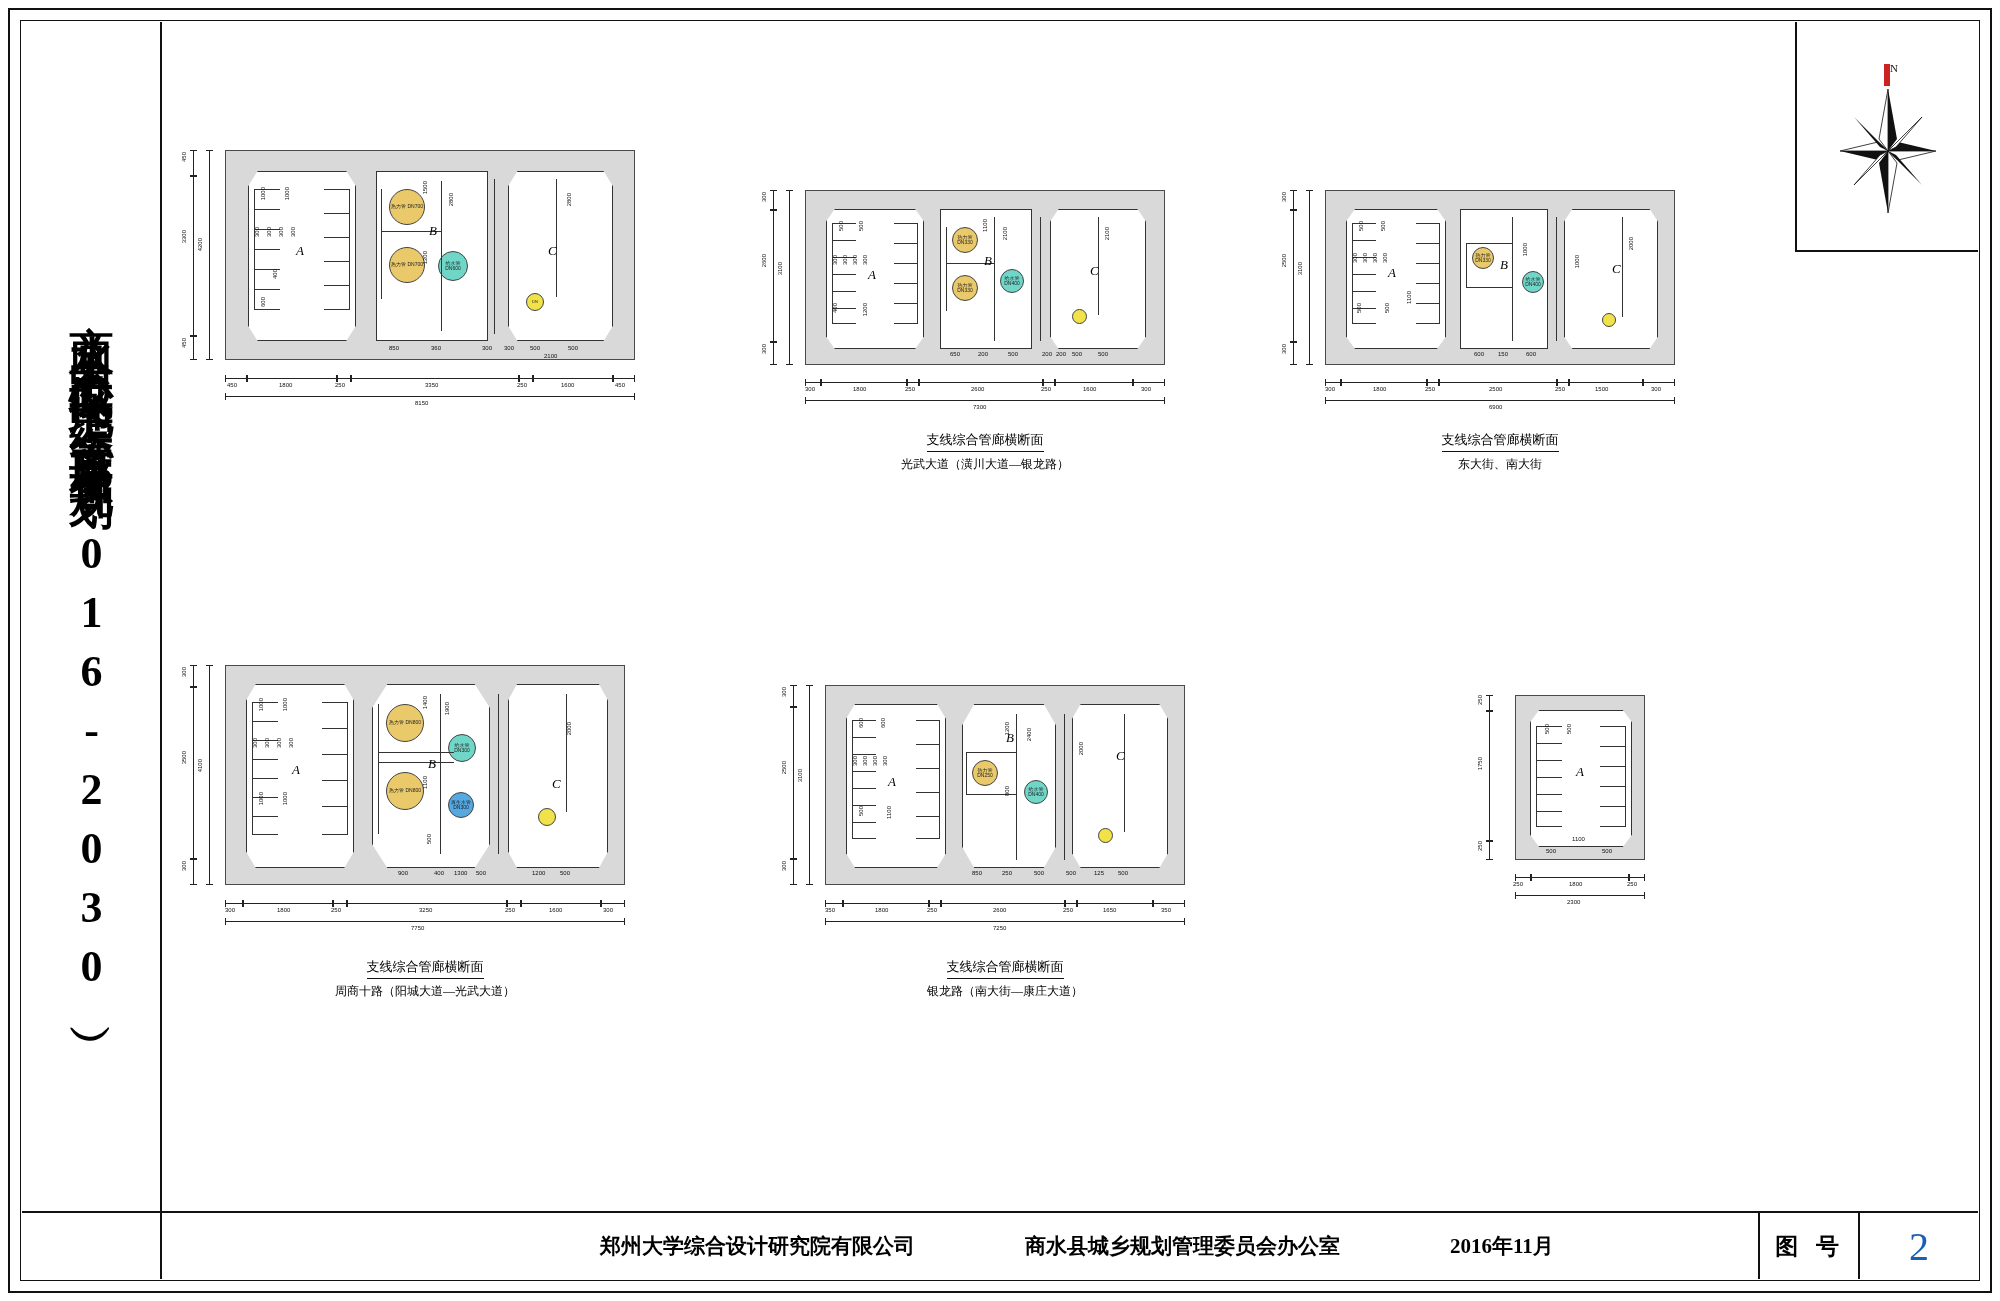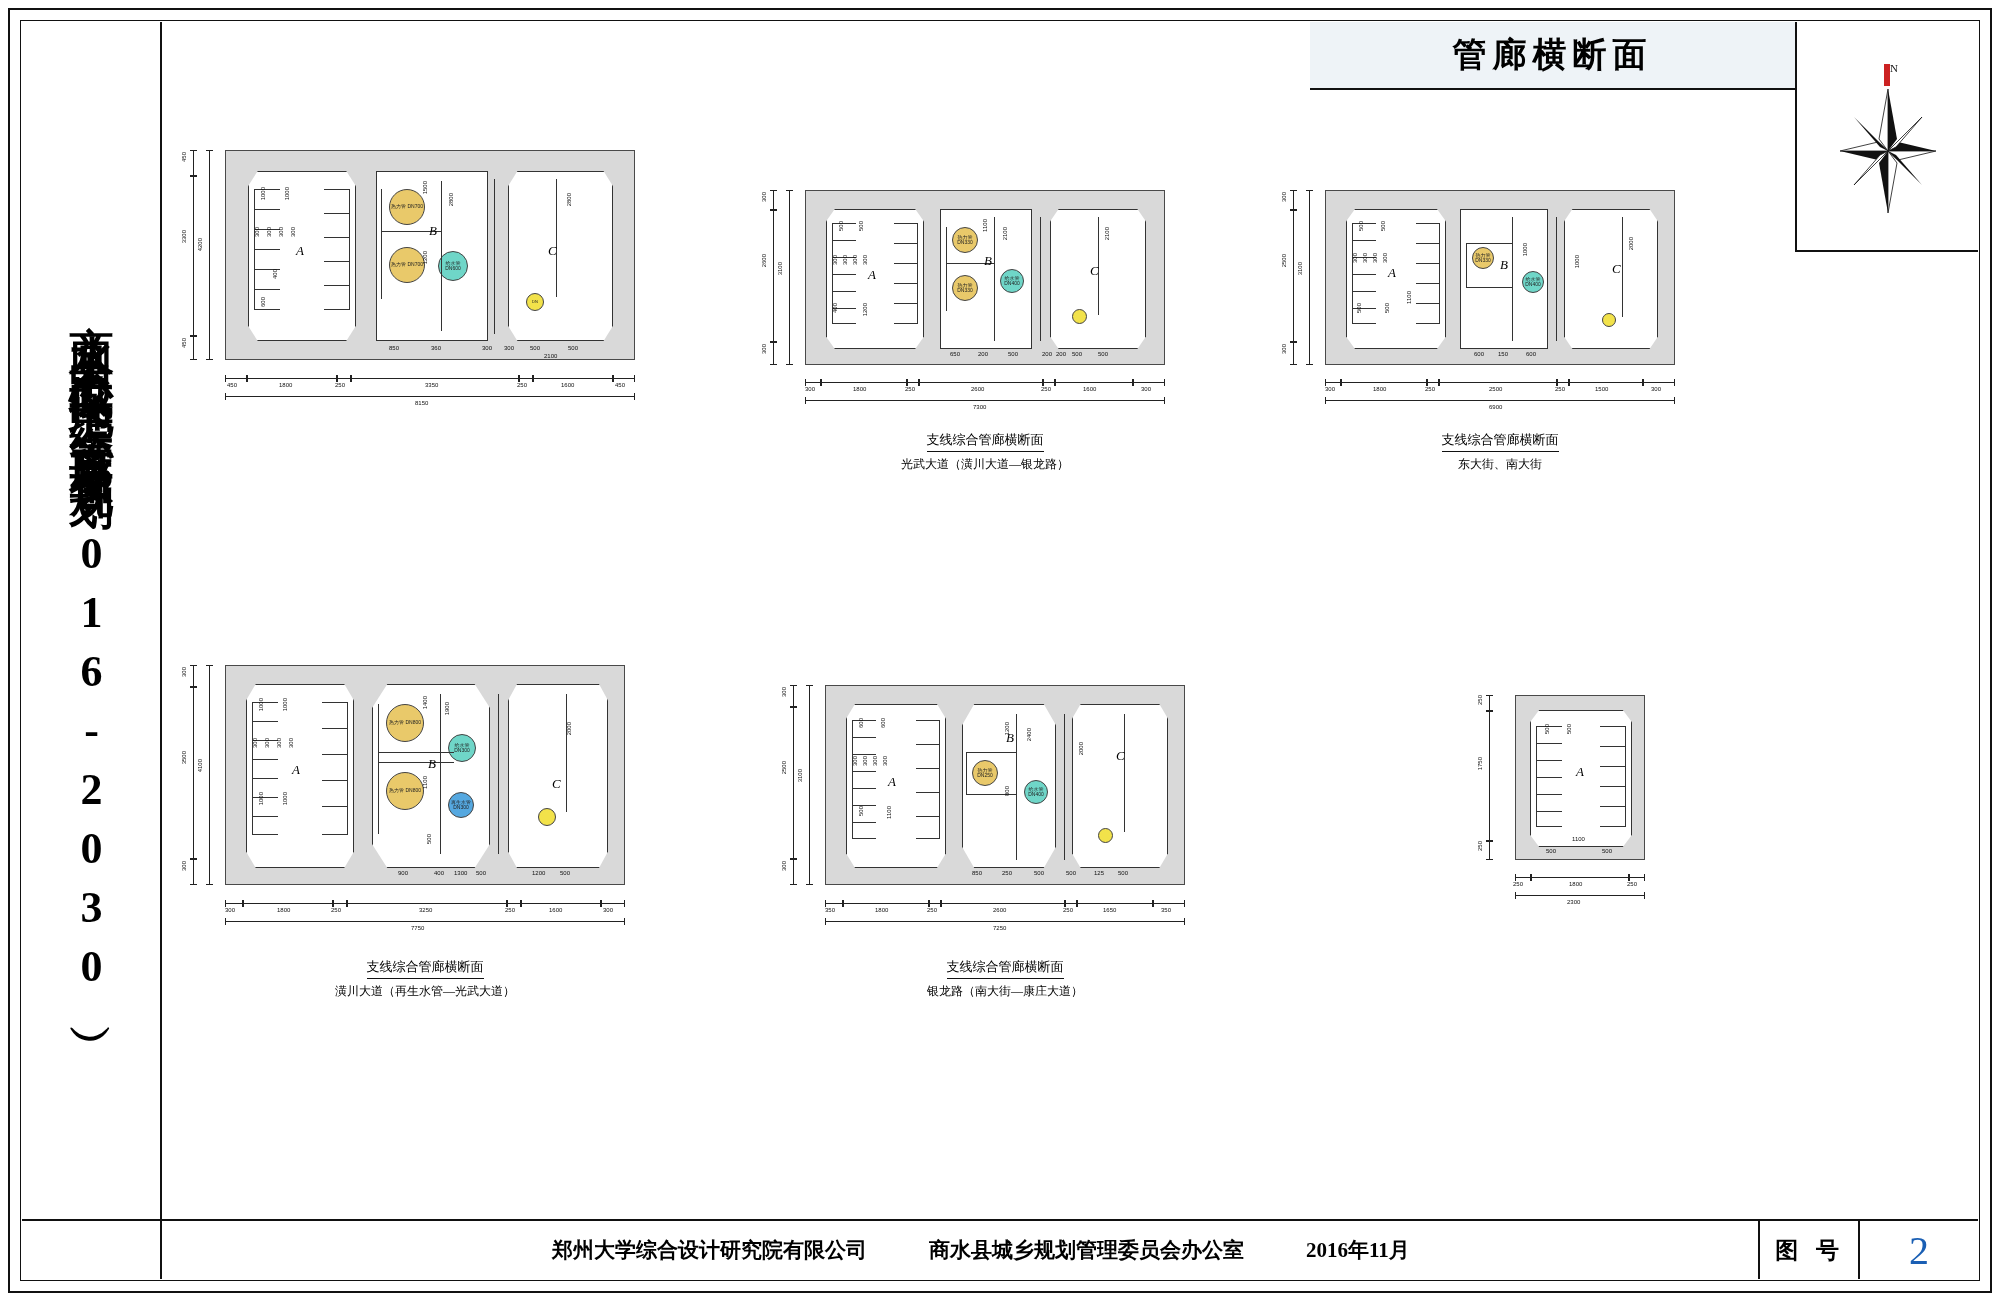--- a/index.html
+++ b/index.html
@@ -14,21 +14,21 @@
 
   
   .title-box{position:absolute;left:1310px;top:22px;width:485px;height:68px;background:#eef3f7;border-bottom:2px solid #111;box-sizing:border-box;display:flex;align-items:center;justify-content:center;}
   .title-box span{font-family:"Liberation Serif",serif;font-weight:bold;font-size:34px;letter-spacing:6px;}
 
   
   .compass-box{position:absolute;left:1795px;top:22px;right:22px;height:230px;border-left:2px solid #111;border-bottom:2px solid #111;box-sizing:border-box;}
   .compass{position:absolute;left:50%;top:52%;transform:translate(-50%,-50%);}
 
   
-  .footer{position:absolute;left:22px;right:22px;bottom:22px;height:60px;border-top:2px solid #111;box-sizing:border-box;display:flex;align-items:center;}
+  .footer{position:absolute;left:22px;right:22px;bottom:22px;height:68px;border-top:2px solid #111;box-sizing:border-box;display:flex;align-items:center;gap:48px;}
   .footer .f-spacer{width:530px;}
   .footer .f-item{font-family:"Liberation Serif",serif;font-weight:bold;font-size:21px;margin-right:62px;white-space:nowrap;}
   .footer .f-num-label{position:absolute;right:118px;top:0;height:100%;display:flex;align-items:center;justify-content:center;width:100px;border-left:2px solid #111;font-family:"Liberation Serif",serif;font-weight:bold;font-size:23px;letter-spacing:6px;}
   .footer .f-num{position:absolute;right:0;top:0;height:100%;width:118px;border-left:2px solid #111;display:flex;align-items:center;justify-content:center;font-family:"Liberation Serif",serif;font-size:40px;color:#1a5fb4;}
 
   
   .canvas{position:absolute;left:165px;top:95px;right:210px;bottom:95px;}
 
   .fig{position:absolute;}
   .fig .box{position:relative;background:#d9d9d9;border:1px solid #4a4a4a;box-sizing:border-box;}
@@ -70,23 +70,20 @@
 <body>
 
 <div class="sheet">
   <div class="outer-border"></div>
   <div class="inner-border"></div>
 
   <div class="left-title">
     <span>商水县中心城区地下综合管廊专项规划（2016-2030）</span>
   </div>
 
-  <div class="title-box">
-    <span>管廊横断面</span>
-  </div>
 
   <div class="compass-box">
     <svg class="compass" width="120" height="170" viewBox="0 0 120 170">
       <rect x="56" y="8" width="6" height="22" fill="#cc2222"></rect>
       <text x="62" y="16" font-size="11" font-family="Liberation Serif, serif" fill="#111">N</text>
       <g transform="translate(60,95)">
         <polygon points="0,-62 9,-12 0,0" fill="#111"></polygon>
         <polygon points="0,-62 -9,-12 0,0" fill="#fff" stroke="#111" stroke-width="0.8"></polygon>
         <polygon points="0,62 9,12 0,0" fill="#fff" stroke="#111" stroke-width="0.8"></polygon>
         <polygon points="0,62 -9,12 0,0" fill="#111"></polygon>
@@ -510,21 +507,21 @@
       <div class="dim" style="left:330px;top:242px;">250</div>
       <div class="dimline" style="left:346px;top:238px;width:80px;"></div>
       <div class="dim" style="left:374px;top:242px;">1600</div>
       <div class="dimline" style="left:426px;top:238px;width:24px;"></div>
       <div class="dim" style="left:428px;top:242px;">300</div>
       <div class="dimline" style="left:50px;top:256px;width:400px;"></div>
       <div class="dim" style="left:236px;top:260px;">7750</div>
 
       <div class="cap" style="left:80px;top:292px;width:340px;">
         <span class="t1">支线综合管廊横断面</span>
-        <span class="t2">潢川大道（再生水管—光武大道）</span>
+        <span class="t2">周商十路（阳城大道—光武大道）</span>
       </div>
     </div>
 
     <div class="fig" style="left:610px;top:590px;width:440px;height:280px;">
       <div class="box" style="position:absolute;left:50px;top:0;width:360px;height:200px;">
         <div class="cham oct" style="left:20px;top:18px;width:100px;height:164px;"></div>
         <div class="cham oct2" style="left:136px;top:18px;width:94px;height:164px;"></div>
         <div class="cham oct" style="left:246px;top:18px;width:96px;height:164px;"></div>
 
         <div class="rack" style="left:26px;top:34px;width:24px;height:118px;">

